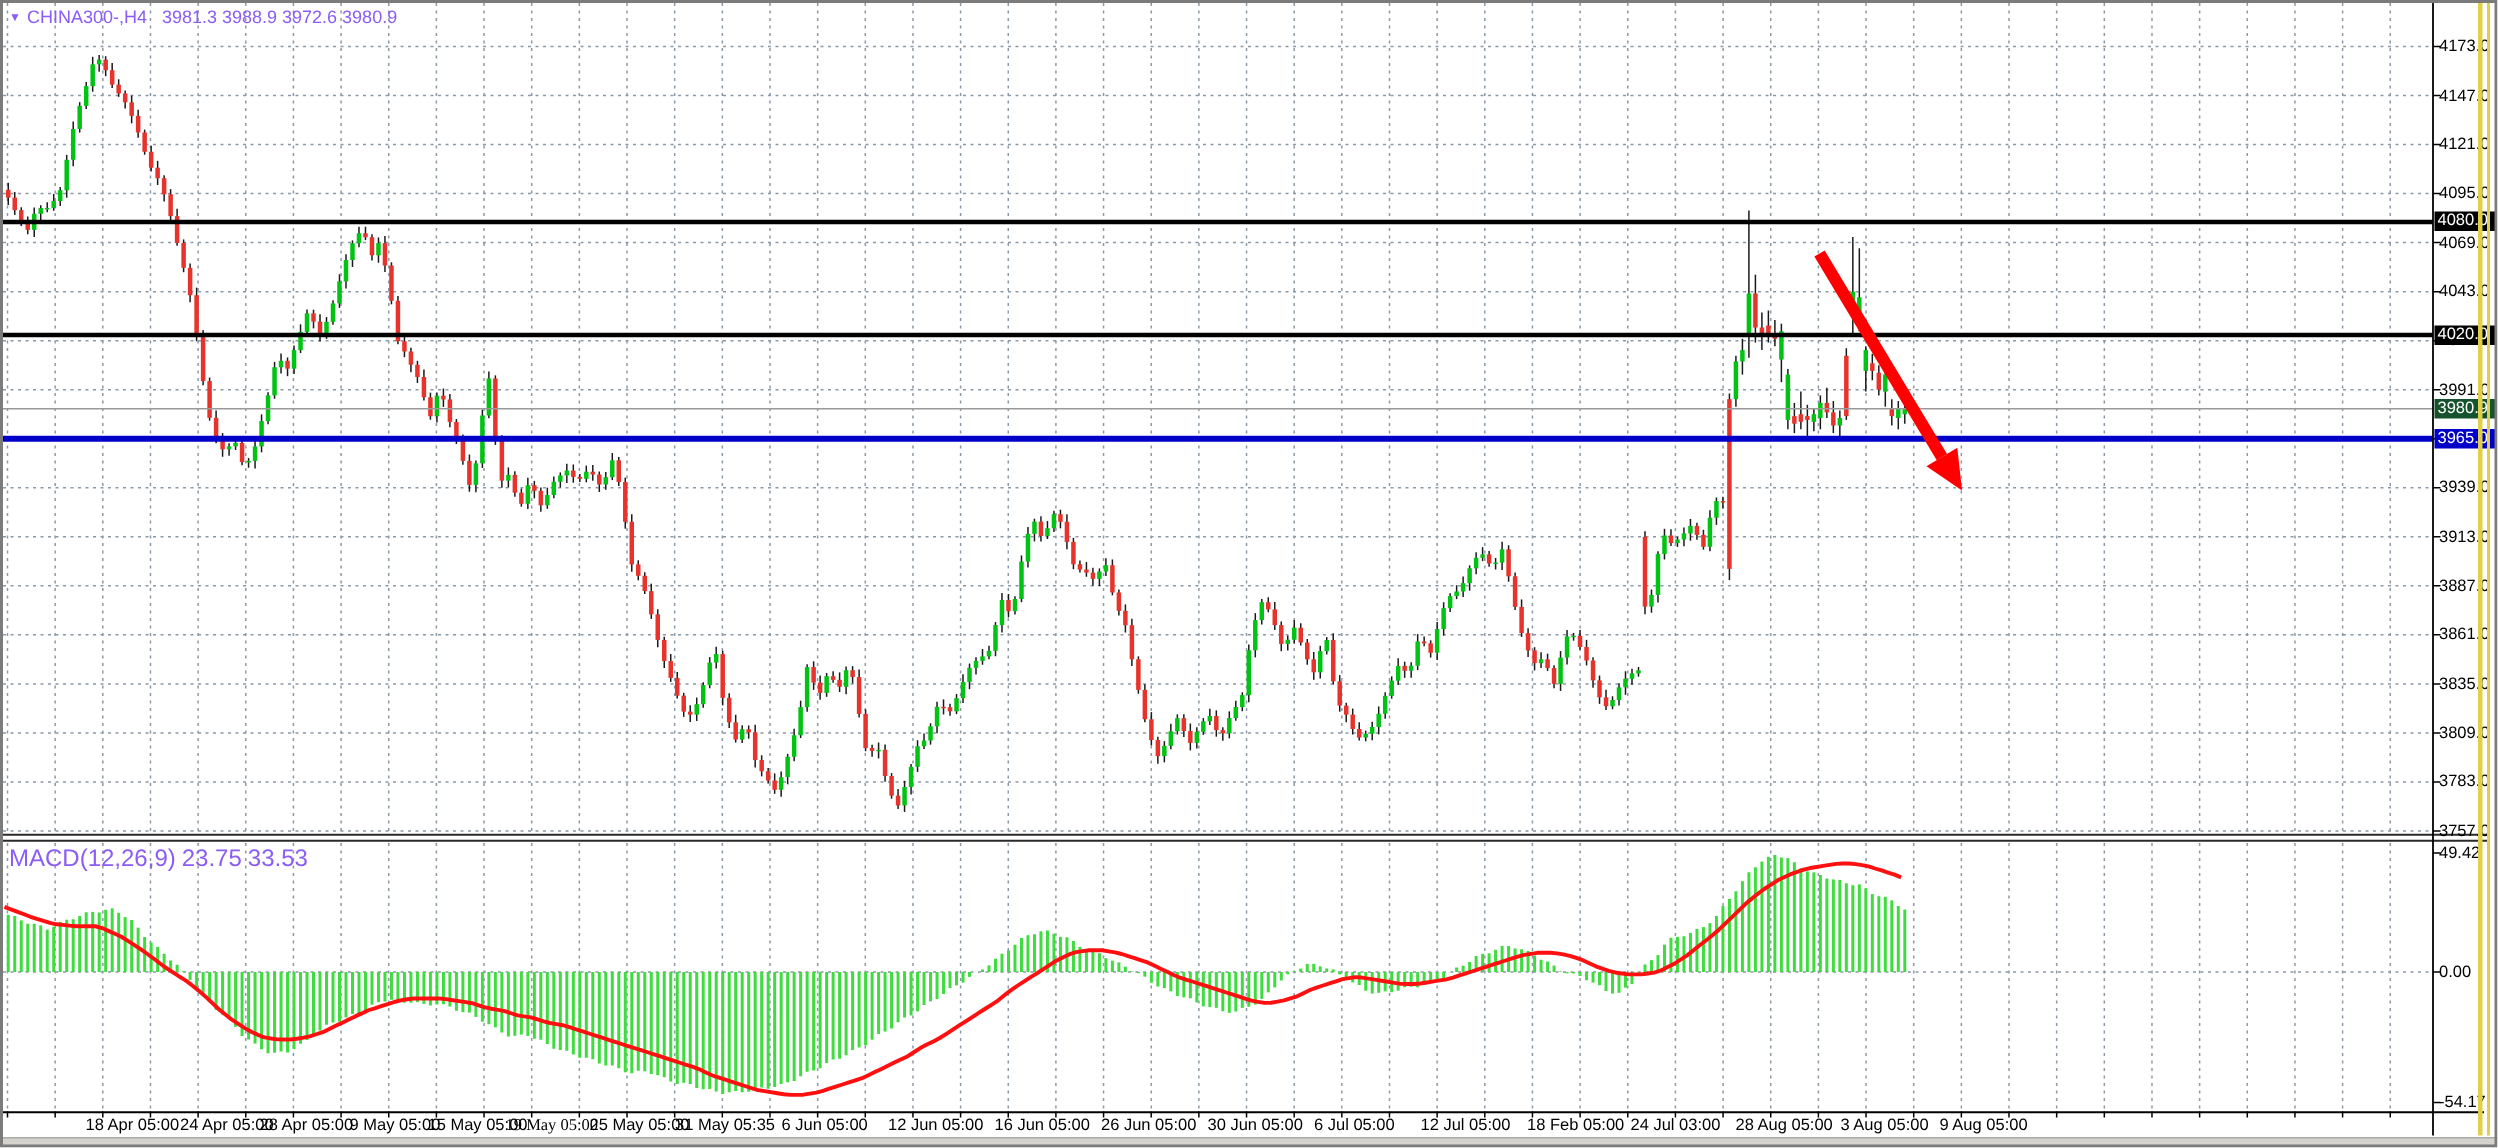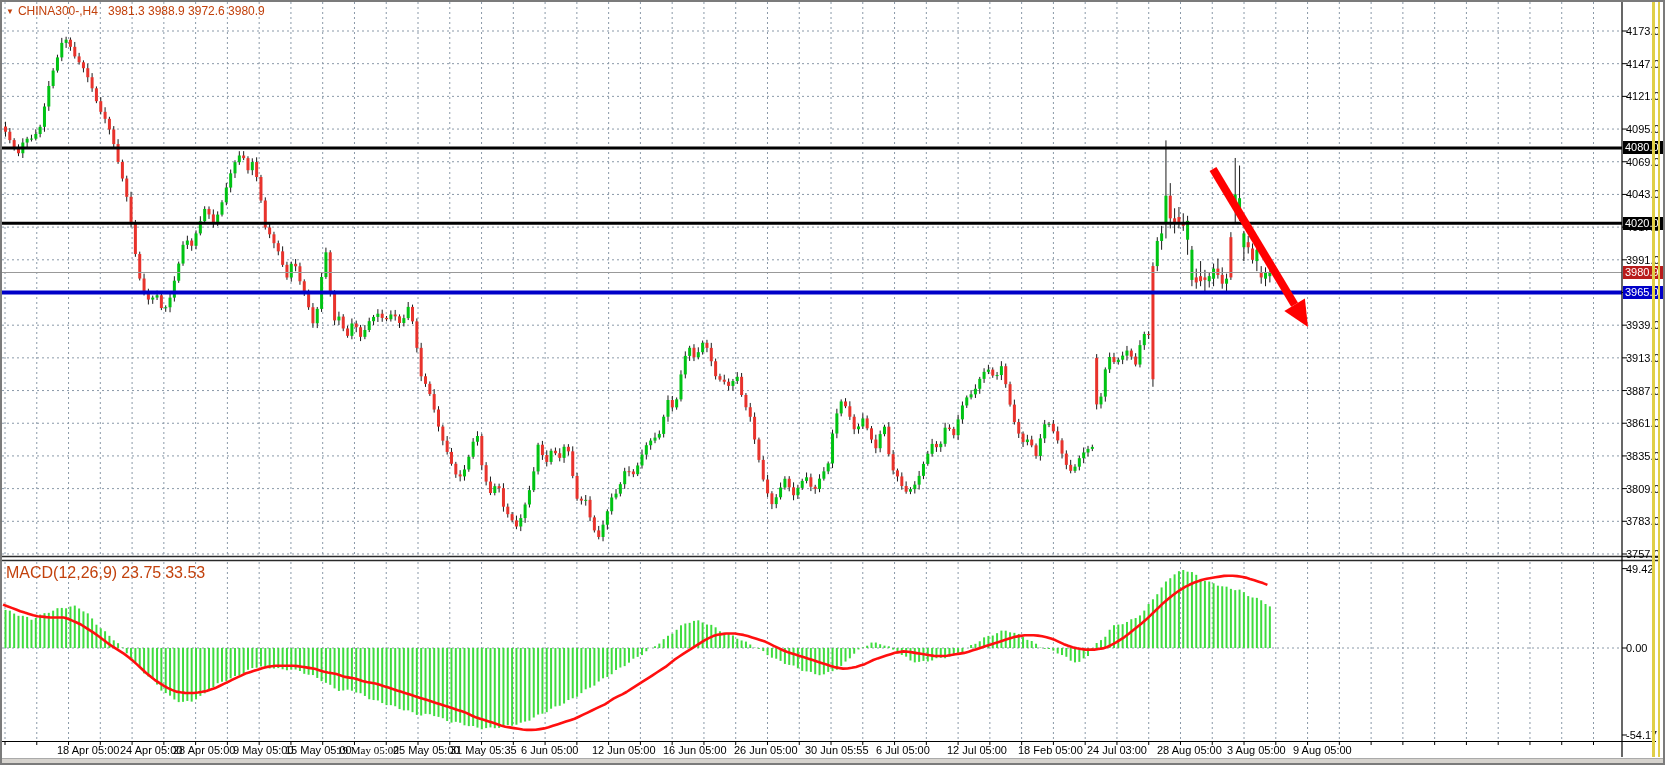--- a/index.html
+++ b/index.html
@@ -1,20 +1,20 @@
 <!DOCTYPE html>
 <html><head>
 <meta charset="utf-8">
 <style>
   html,body{margin:0;padding:0;background:#e8e8e8;font-family:"Liberation Sans",sans-serif;}
   #screen{position:relative;width:1665px;height:765px;background:#ffffff;overflow:hidden;
           border:0;box-sizing:border-box;}
   #frame{position:absolute;left:0;top:0;width:1665px;height:765px;border:2px solid #7b7b7b;box-sizing:border-box;pointer-events:none;}
   svg#chart-svg{position:absolute;left:0;top:0;}
-  .lbl{position:absolute;color:#c2410c;white-space:nowrap;}
+  .lbl{position:absolute;color:#8b5cf6;white-space:nowrap;}
   #title-bar{left:6px;top:4px;font-size:12px;}
   #title-bar .sym{margin-left:4px;}
   #title-bar .ohlc{margin-left:10px;}
   #dropdown{display:inline-block;font-size:8px;position:relative;top:-1px;cursor:pointer;}
   #macd-label{left:6px;top:564px;font-size:16px;}
   #macd-label span{margin-right:4px;}
   .ptick{position:absolute;left:1626px;font-size:11px;color:#000;}
   .mtick{position:absolute;left:1626px;font-size:11px;color:#000;}
   .ptag{position:absolute;left:1623px;width:39px;height:13px;font-size:11px;line-height:13px;
         color:#fff;text-align:left;padding-left:2px;}
@@ -1092,21 +1092,21 @@
       <div class="ptick" style="top: 319.187px;">3939.0</div>
       <div class="ptick" style="top: 351.875px;">3913.0</div>
       <div class="ptick" style="top: 384.562px;">3887.0</div>
       <div class="ptick" style="top: 417.25px;">3861.0</div>
       <div class="ptick" style="top: 449.937px;">3835.0</div>
       <div class="ptick" style="top: 482.624px;">3809.0</div>
       <div class="ptick" style="top: 515.312px;">3783.0</div>
       <div class="ptick" style="top: 547.999px;">3757.0</div>
       <div class="ptag" style="top: 141.421px; background: rgb(0, 0, 0);">4080.0</div>
       <div class="ptag" style="top: 216.853px; background: rgb(0, 0, 0);">4020.0</div>
-      <div class="ptag" style="top: 266.01px; background: #b91c1c;">3980.9</div>
+      <div class="ptag" style="top: 266.01px; background: #14532d;">3980.9</div>
       <div class="ptag" style="top: 286px; background: rgb(0, 0, 200);">3965.0</div>
     </div>
   <div id="macd-axis">
       <div class="mtick" style="top: 562.629px;">49.42</div>
       <div class="mtick" style="top: 642px;">0.00</div>
       <div class="mtick" style="top: 729px;">-54.17</div>
     </div>
   <div id="date-axis">
       <div class="dlabel" style="left: 14px; margin-top: 29px;">12 Apr 2023</div>
       <div class="dlabel" style="left: 57px;">18 Apr 05:00</div>
@@ -1114,21 +1114,21 @@
       <div class="dlabel" style="left: 173px;">28 Apr 05:00</div>
       <div class="dlabel" style="left: 233px;">9 May 05:00</div>
       <div class="dlabel" style="left: 285px;">15 May 05:00</div>
       <div class="dlabel" style="left: 337px; font-family: Liberation Serif, serif;">19 May 05:00</div>
       <div class="dlabel" style="left: 393px;">25 May 05:00</div>
       <div class="dlabel" style="left: 450px;">31 May 05:35</div>
       <div class="dlabel" style="left: 521px;">6 Jun 05:00</div>
       <div class="dlabel" style="left: 592px;">12 Jun 05:00</div>
       <div class="dlabel" style="left: 663px;">16 Jun 05:00</div>
       <div class="dlabel" style="left: 734px;">26 Jun 05:00</div>
-      <div class="dlabel" style="left: 805px;">30 Jun 05:55</div>
+      <div class="dlabel" style="left: 805px;">30 Jun 05:00</div>
       <div class="dlabel" style="left: 876px;">6 Jul 05:00</div>
       <div class="dlabel" style="left: 947px;">12 Jul 05:00</div>
       <div class="dlabel" style="left: 1018px;">18 Feb 05:00</div>
       <div class="dlabel" style="left: 1087px;">24 Jul 03:00</div>
       <div class="dlabel" style="left: 1157px;">28 Aug 05:00</div>
       <div class="dlabel" style="left: 1227px;">3 Aug 05:00</div>
       <div class="dlabel" style="left: 1293px;">9 Aug 05:00</div>
     </div>
 
   <div id="yellow-strip"></div>

